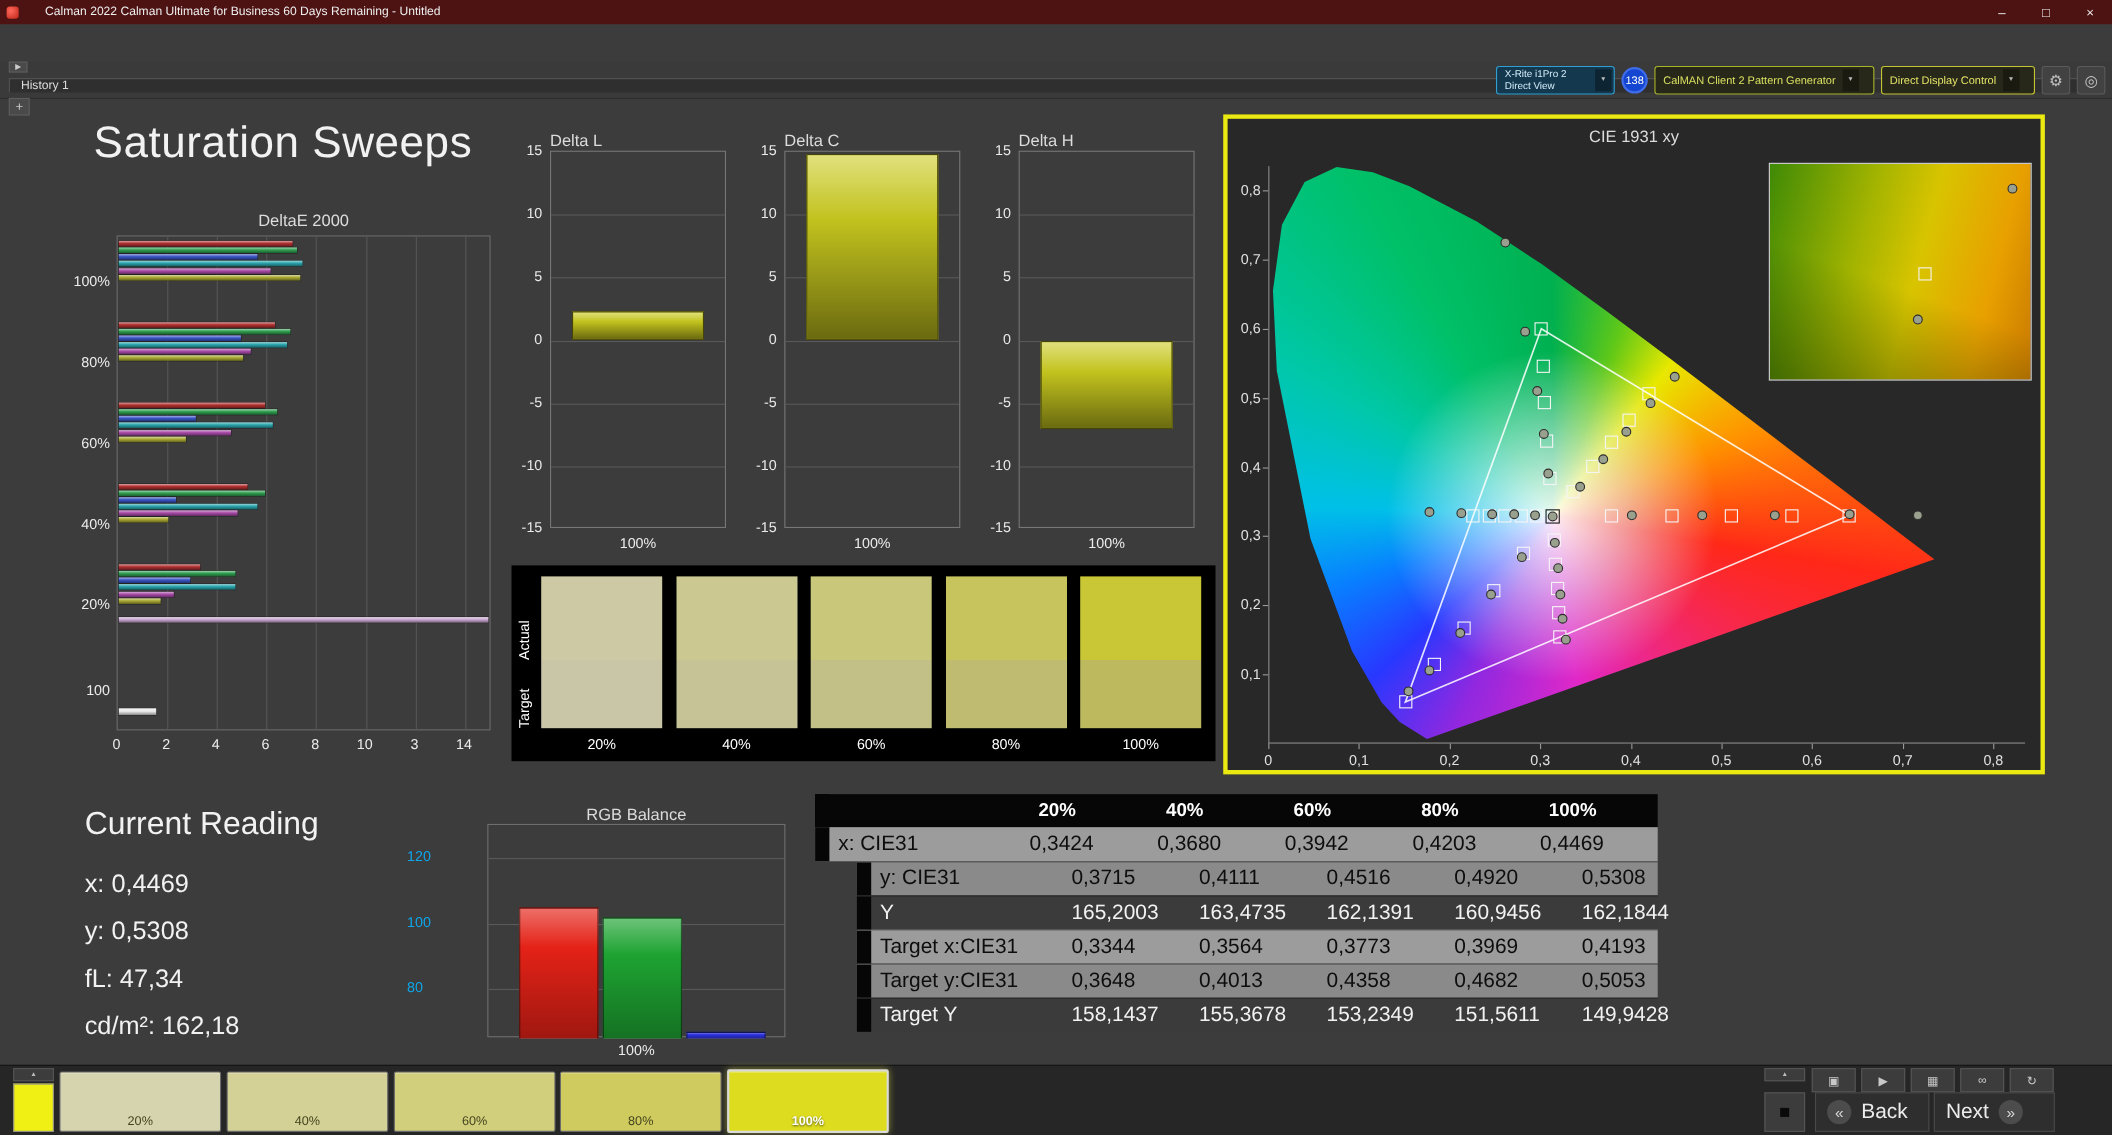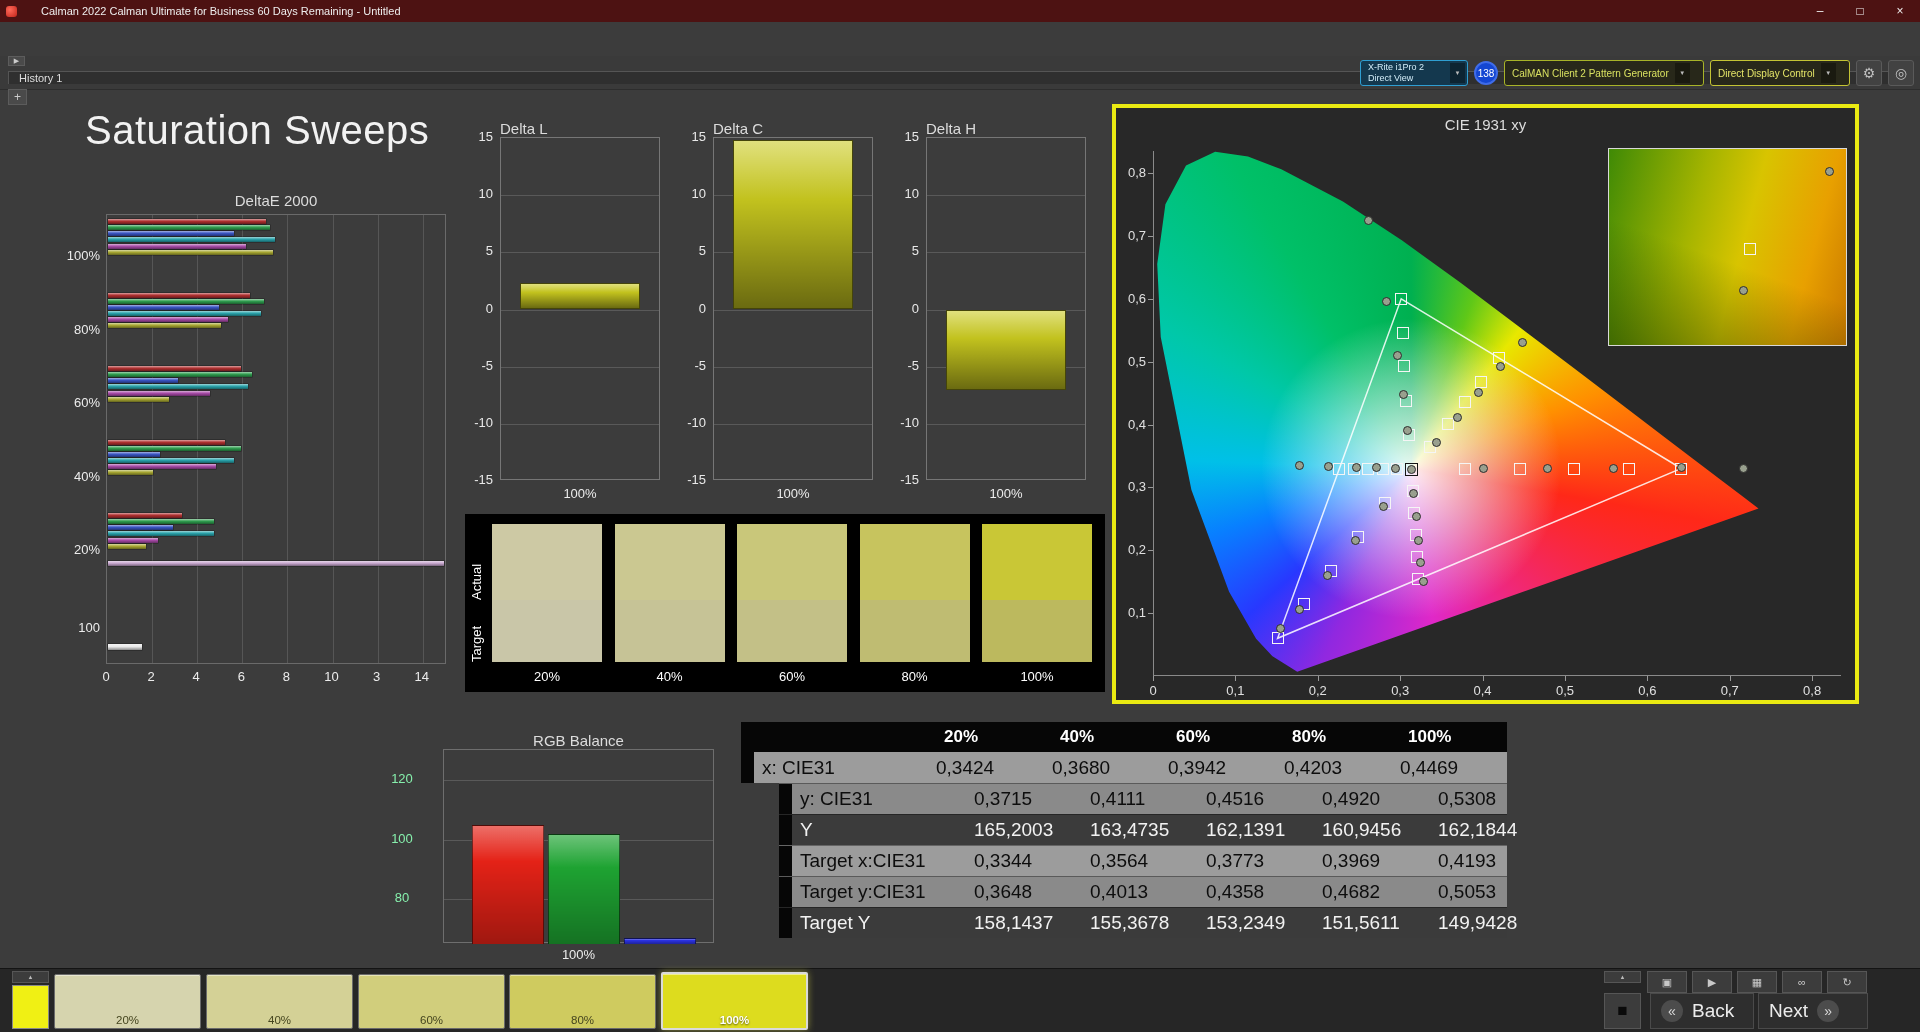--- a/index.html
+++ b/index.html
@@ -139,22 +139,22 @@
   .cr-title { font-size: 29px; margin-bottom: 16px; }
   .cr-line { font-size: 23px; height: 43px; display: flex; align-items: center; }
 
   
   .rgb-chart { position: absolute; left: 370px; top: 725px; width: 370px; height: 240px; }
   .rgb-title { position: absolute; left: 73px; top: 7px; width: 271px; text-align: center;
                font-size: 15px; color: #dcdcdc; }
   .rgb-plot { position: absolute; left: 73px; top: 24px; width: 271px; height: 194px;
               border: 1px solid #6e6e6e; }
   .rgb-grid { position: absolute; left: 0; right: 0; height: 1px; background: #595959; }
-  .rgb-ylab { position: absolute; left: 0; width: 64px; text-align: center; font-size: 13px;
-              color: #86efac; height: 16px; line-height: 16px; }
+  .rgb-ylab { position: absolute; left: 0; width: 64px; text-align: left; font-size: 13px;
+              color: #0ea5e9; height: 16px; line-height: 16px; }
   .rgb-xlab { position: absolute; left: 73px; top: 222px; width: 271px; text-align: center;
               font-size: 13px; color: #ececec; }
   .rgb-bar { position: absolute; width: 72px;
              background-image: linear-gradient(rgba(255,255,255,.35), rgba(255,255,255,0) 30%, rgba(0,0,0,.3));
              border: 1px solid rgba(0,0,0,.5); border-bottom: none; }
 
   
   .results-table { position: absolute; left: 741px; top: 722px; width: 766px; }
   .rt-row { display: flex; height: 31px; }
   .rt-head { height: 30px; background: #060606; color: #fff; }
@@ -482,20 +482,27 @@
       <div class="cie-xlab" style="left: 430.976px;">0,5</div>
       <div class="cie-xtick" style="left: 448.976px;"></div>
       <div class="cie-xlab" style="left: 513.371px;">0,6</div>
       <div class="cie-xtick" style="left: 531.371px;"></div>
       <div class="cie-xlab" style="left: 595.766px;">0,7</div>
       <div class="cie-xtick" style="left: 613.766px;"></div>
       <div class="cie-xlab" style="left: 678.162px;">0,8</div>
       <div class="cie-xtick" style="left: 696.162px;"></div>
     </div>
 
+  <div class="current-reading">
+    <div class="cr-title">Current Reading</div>
+    <div class="cr-line">x: 0,4469</div>
+    <div class="cr-line">y: 0,5308</div>
+    <div class="cr-line">fL: 47,34</div>
+    <div class="cr-line">cd/m²: 162,18</div>
+  </div>
 
   <div class="rgb-chart">
     <div class="rgb-title">RGB Balance</div>
     <div class="rgb-plot">
         <div class="rgb-grid" style="top: 29.8462px;"></div>
         <div class="rgb-grid" style="top: 89.5385px;"></div>
         <div class="rgb-grid" style="top: 149.231px;"></div>
         <div class="rgb-bar" style="left: 28px; top: 74.6154px; height: 119.385px; background-color: rgb(228, 34, 23);"></div>
         <div class="rgb-bar" style="left: 104px; top: 83.5692px; height: 110.431px; background-color: rgb(30, 163, 50);"></div>
         <div class="rgb-bar" style="left: 180px; top: 188.031px; height: 5.96923px; background-color: rgb(43, 50, 224);"></div>

